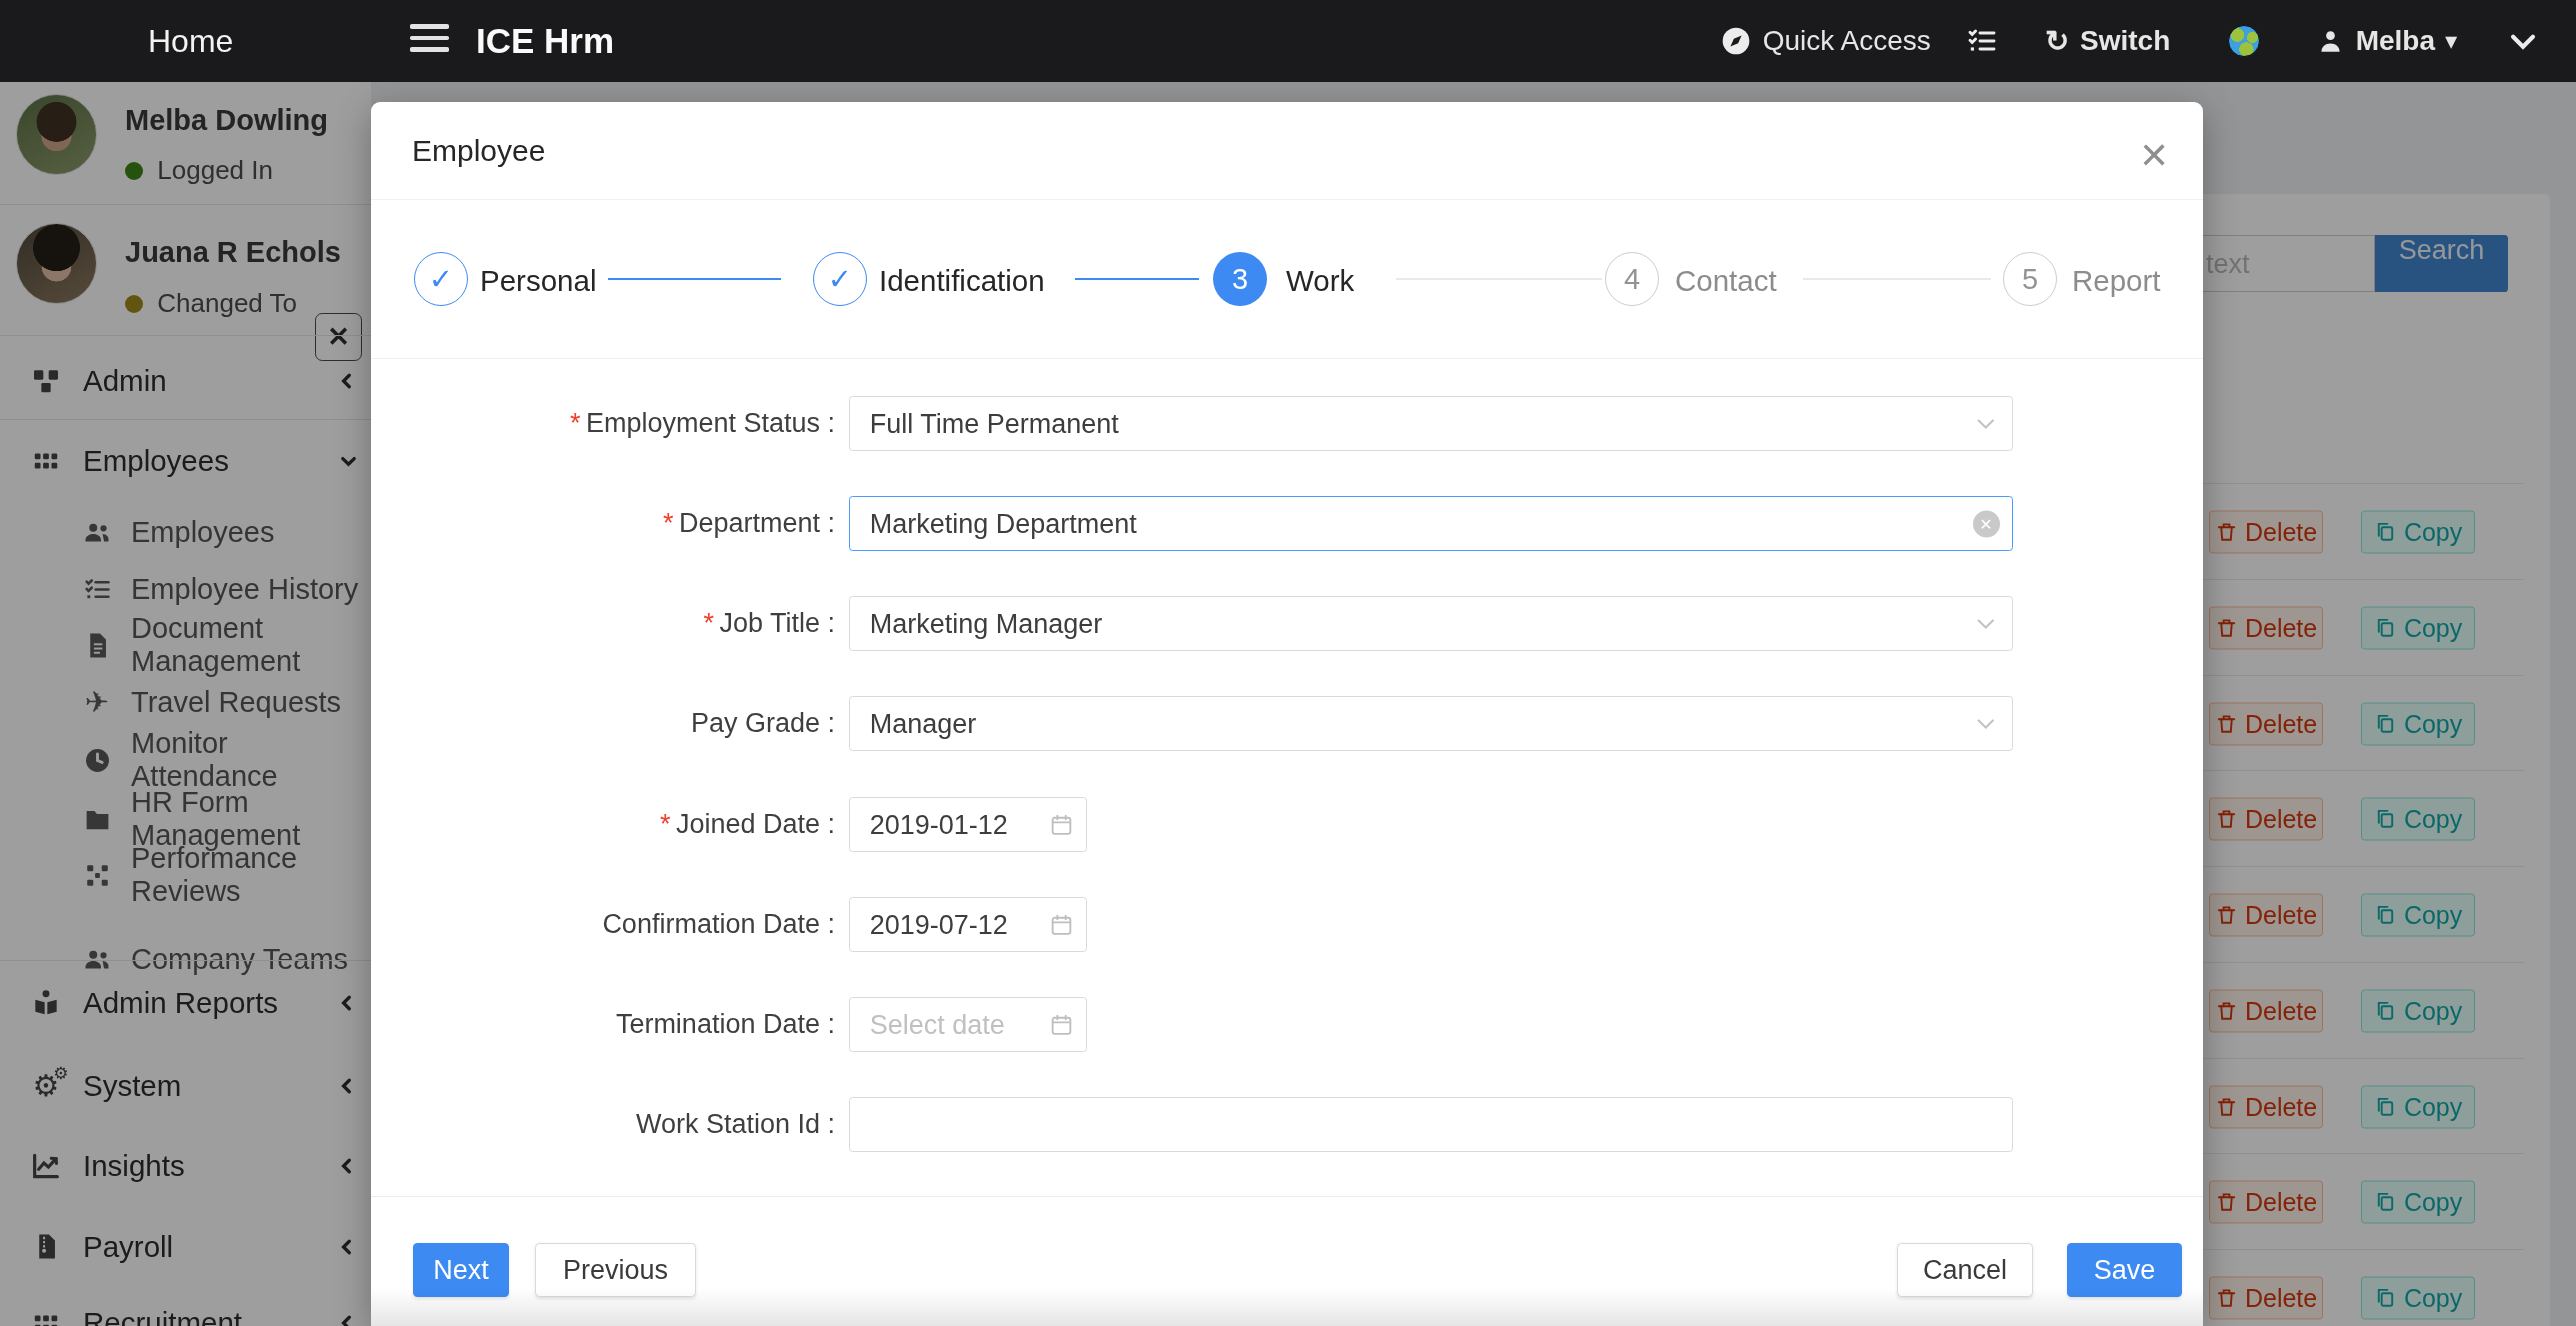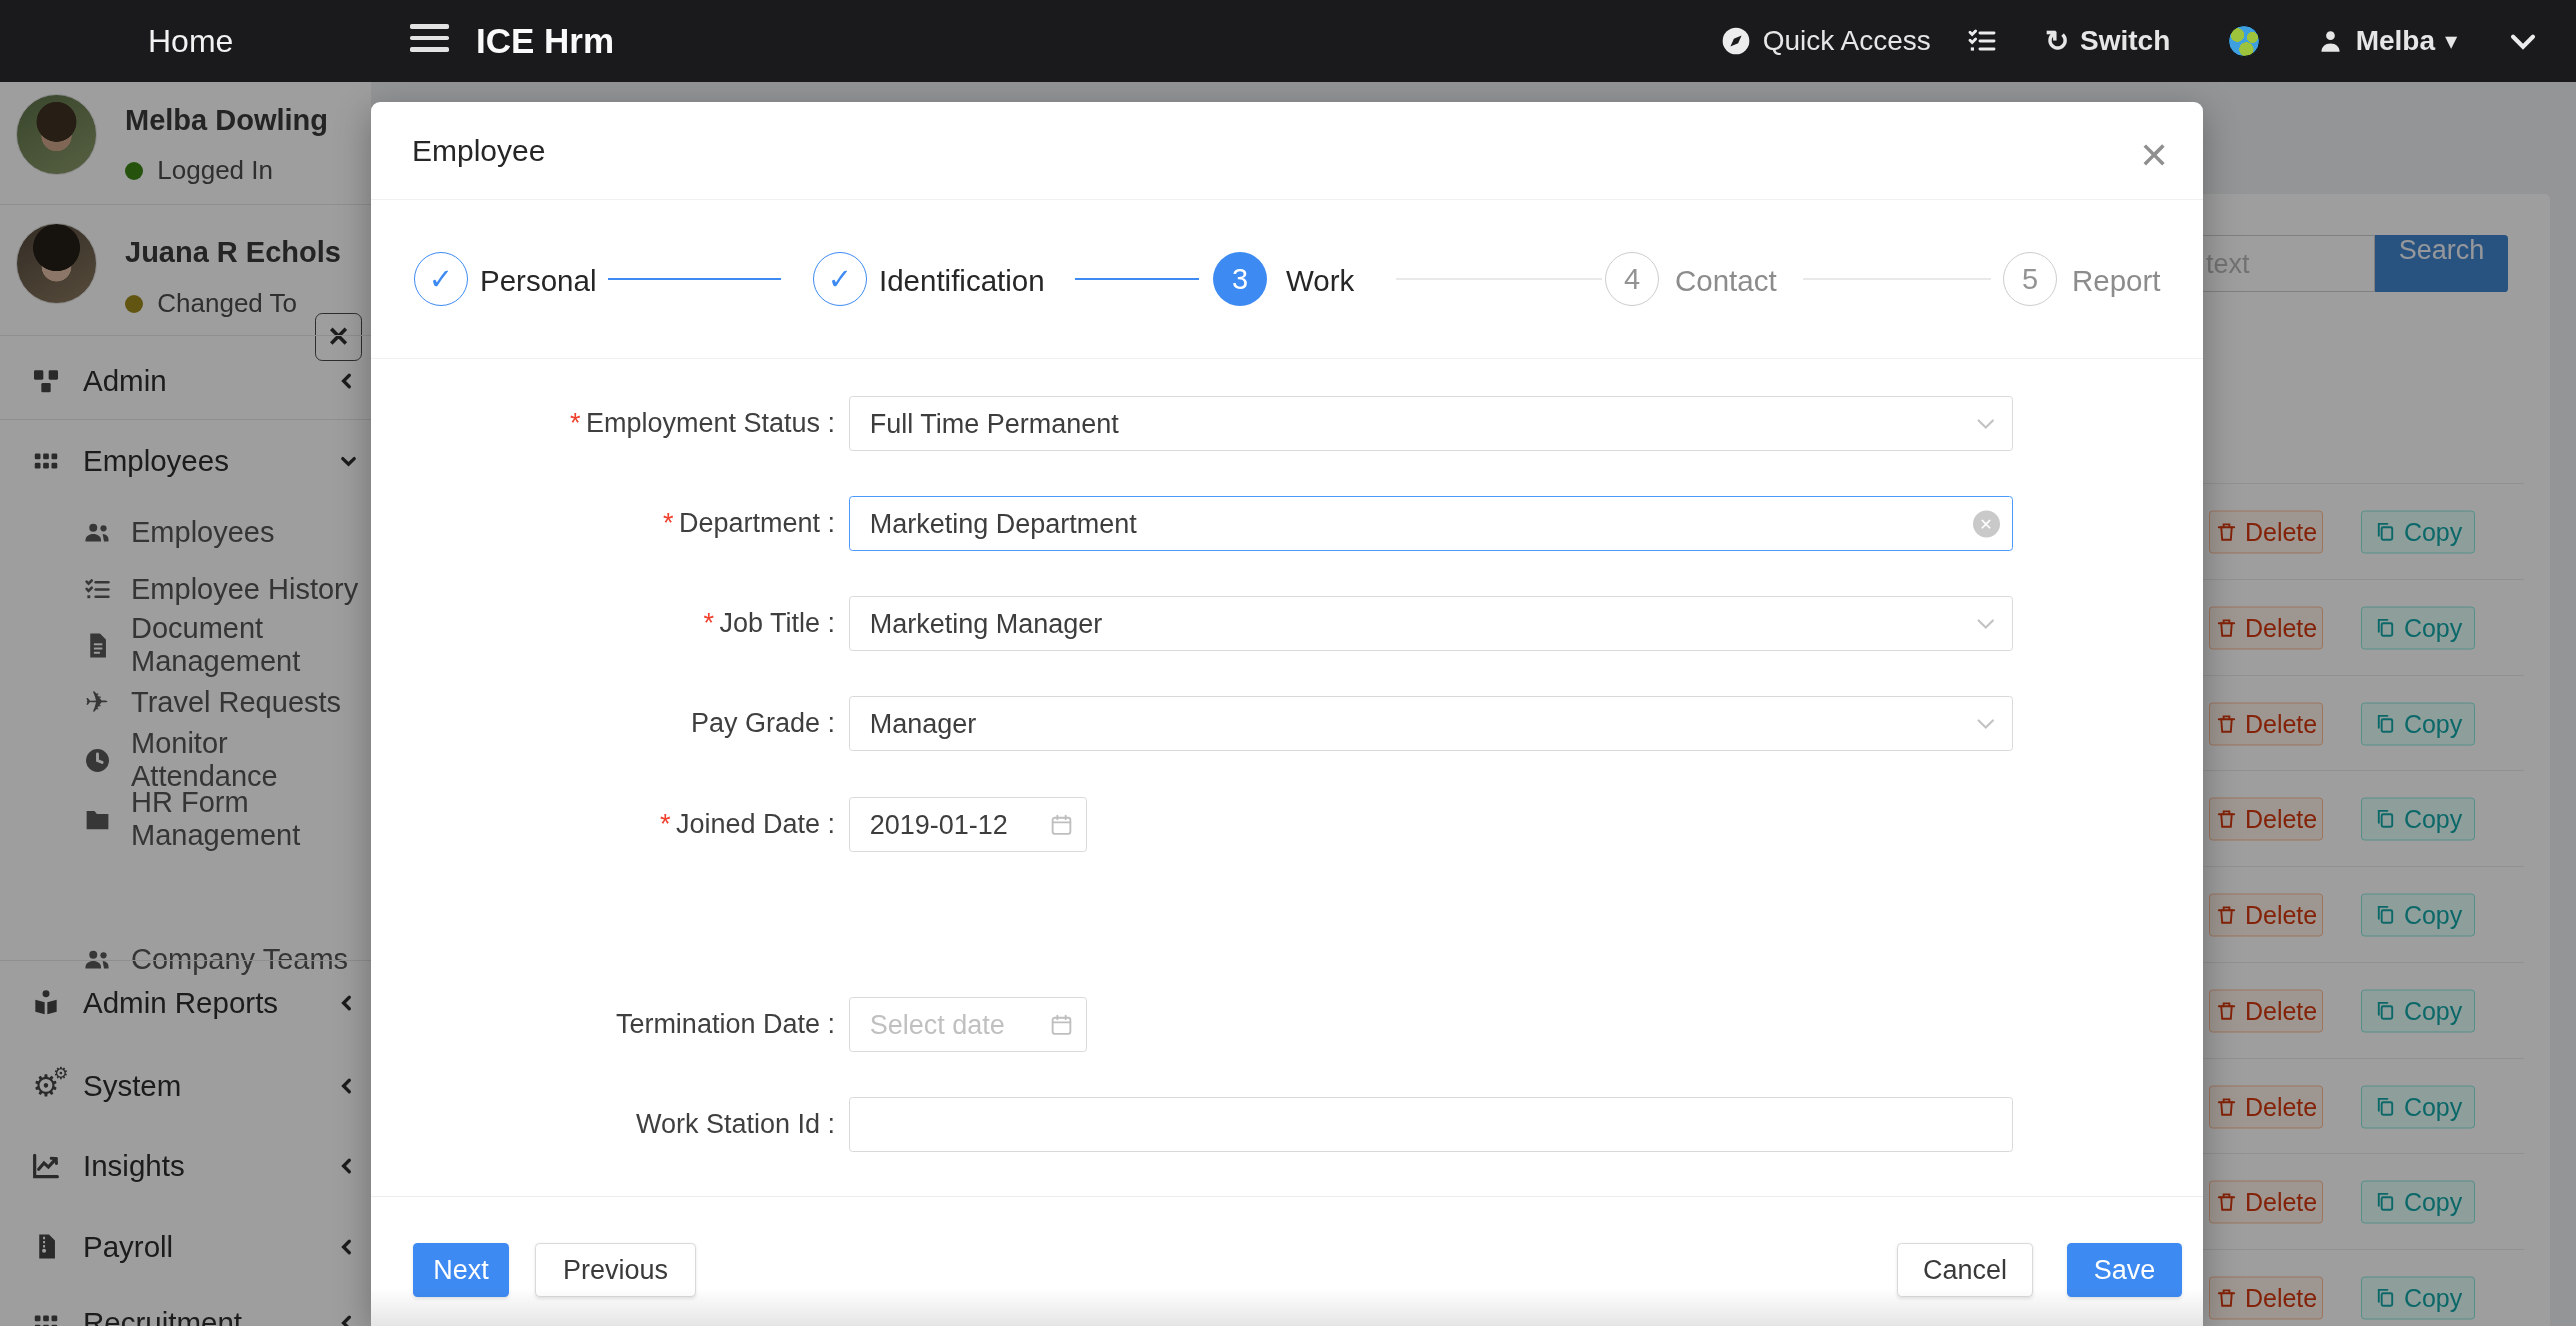--- a/index.html
+++ b/index.html
@@ -293,20 +293,32 @@
       <span class="lb">Monitor Attendance</span>
     </div>
     <div class="s-item" style="top:712px;">
       <span class="ic">
         <svg width="29" height="29" viewBox="0 0 24 24">
             <path d="M3 5h6.5l2 2.5H21V20H3z" fill="currentColor"></path>
           </svg>
       </span>
       <span class="lb">HR Form Management</span>
     </div>
+    <div class="s-item" style="top:768px;">
+      <span class="ic">
+        <svg width="29" height="29" viewBox="0 0 24 24" fill="currentColor">
+            <rect x="3.5" y="3.5" width="5" height="5" rx="1"></rect>
+            <rect x="15.5" y="3.5" width="5" height="5" rx="1"></rect>
+            <rect x="3.5" y="15.5" width="5" height="5" rx="1"></rect>
+            <rect x="15.5" y="15.5" width="5" height="5" rx="1"></rect>
+            <rect x="10" y="10" width="4" height="4" rx="1"></rect>
+          </svg>
+      </span>
+      <span class="lb">Performance Reviews</span>
+    </div>
     <div class="s-item" style="top:852px;text-align:right;">
       <span class="ic">
         <svg width="30" height="30" viewBox="0 0 24 24" fill="currentColor">
             <circle cx="9" cy="8.5" r="3.2"></circle>
             <path d="M2.8 18.6c0-3.2 2.8-5 6.2-5s6.2 1.8 6.2 5v.9H2.8z"></path>
             <circle cx="17.2" cy="9" r="2.5"></circle>
             <path d="M16.5 13.6c2.9.3 4.7 1.9 4.7 4.3v1.6h-3.6z"></path>
           </svg>
       </span>
       <span class="lb">Company Teams</span>
@@ -664,20 +676,36 @@
             <svg width="25" height="25" viewBox="0 0 24 24" stroke="currentColor" fill="none" stroke-width="1.8" stroke-linecap="round">
               <rect x="3.5" y="5" width="17" height="15.5" rx="2"></rect>
               <line x1="3.5" y1="9.5" x2="20.5" y2="9.5"></line>
               <line x1="8" y1="3" x2="8" y2="6.5"></line>
               <line x1="16" y1="3" x2="16" y2="6.5"></line>
             </svg>
           </span>
       </div>
     </div>
 
+    <div class="frow" style="top:795px;">
+      <div class="flabel">
+          <span>Confirmation Date</span>
+        </div>
+      <div class="finput w-date">
+        <span class="val">2019-07-12</span>
+        <span class="cal-ic">
+            <svg width="25" height="25" viewBox="0 0 24 24" stroke="currentColor" fill="none" stroke-width="1.8" stroke-linecap="round">
+              <rect x="3.5" y="5" width="17" height="15.5" rx="2"></rect>
+              <line x1="3.5" y1="9.5" x2="20.5" y2="9.5"></line>
+              <line x1="8" y1="3" x2="8" y2="6.5"></line>
+              <line x1="16" y1="3" x2="16" y2="6.5"></line>
+            </svg>
+          </span>
+      </div>
+    </div>
 
     <div class="frow" style="top:895px;">
       <div class="flabel">
           <span>Termination Date</span>
         </div>
       <div class="finput w-date">
         <span class="val ph">Select date</span>
         <span class="cal-ic">
             <svg width="25" height="25" viewBox="0 0 24 24" stroke="currentColor" fill="none" stroke-width="1.8" stroke-linecap="round">
               <rect x="3.5" y="5" width="17" height="15.5" rx="2"></rect>

